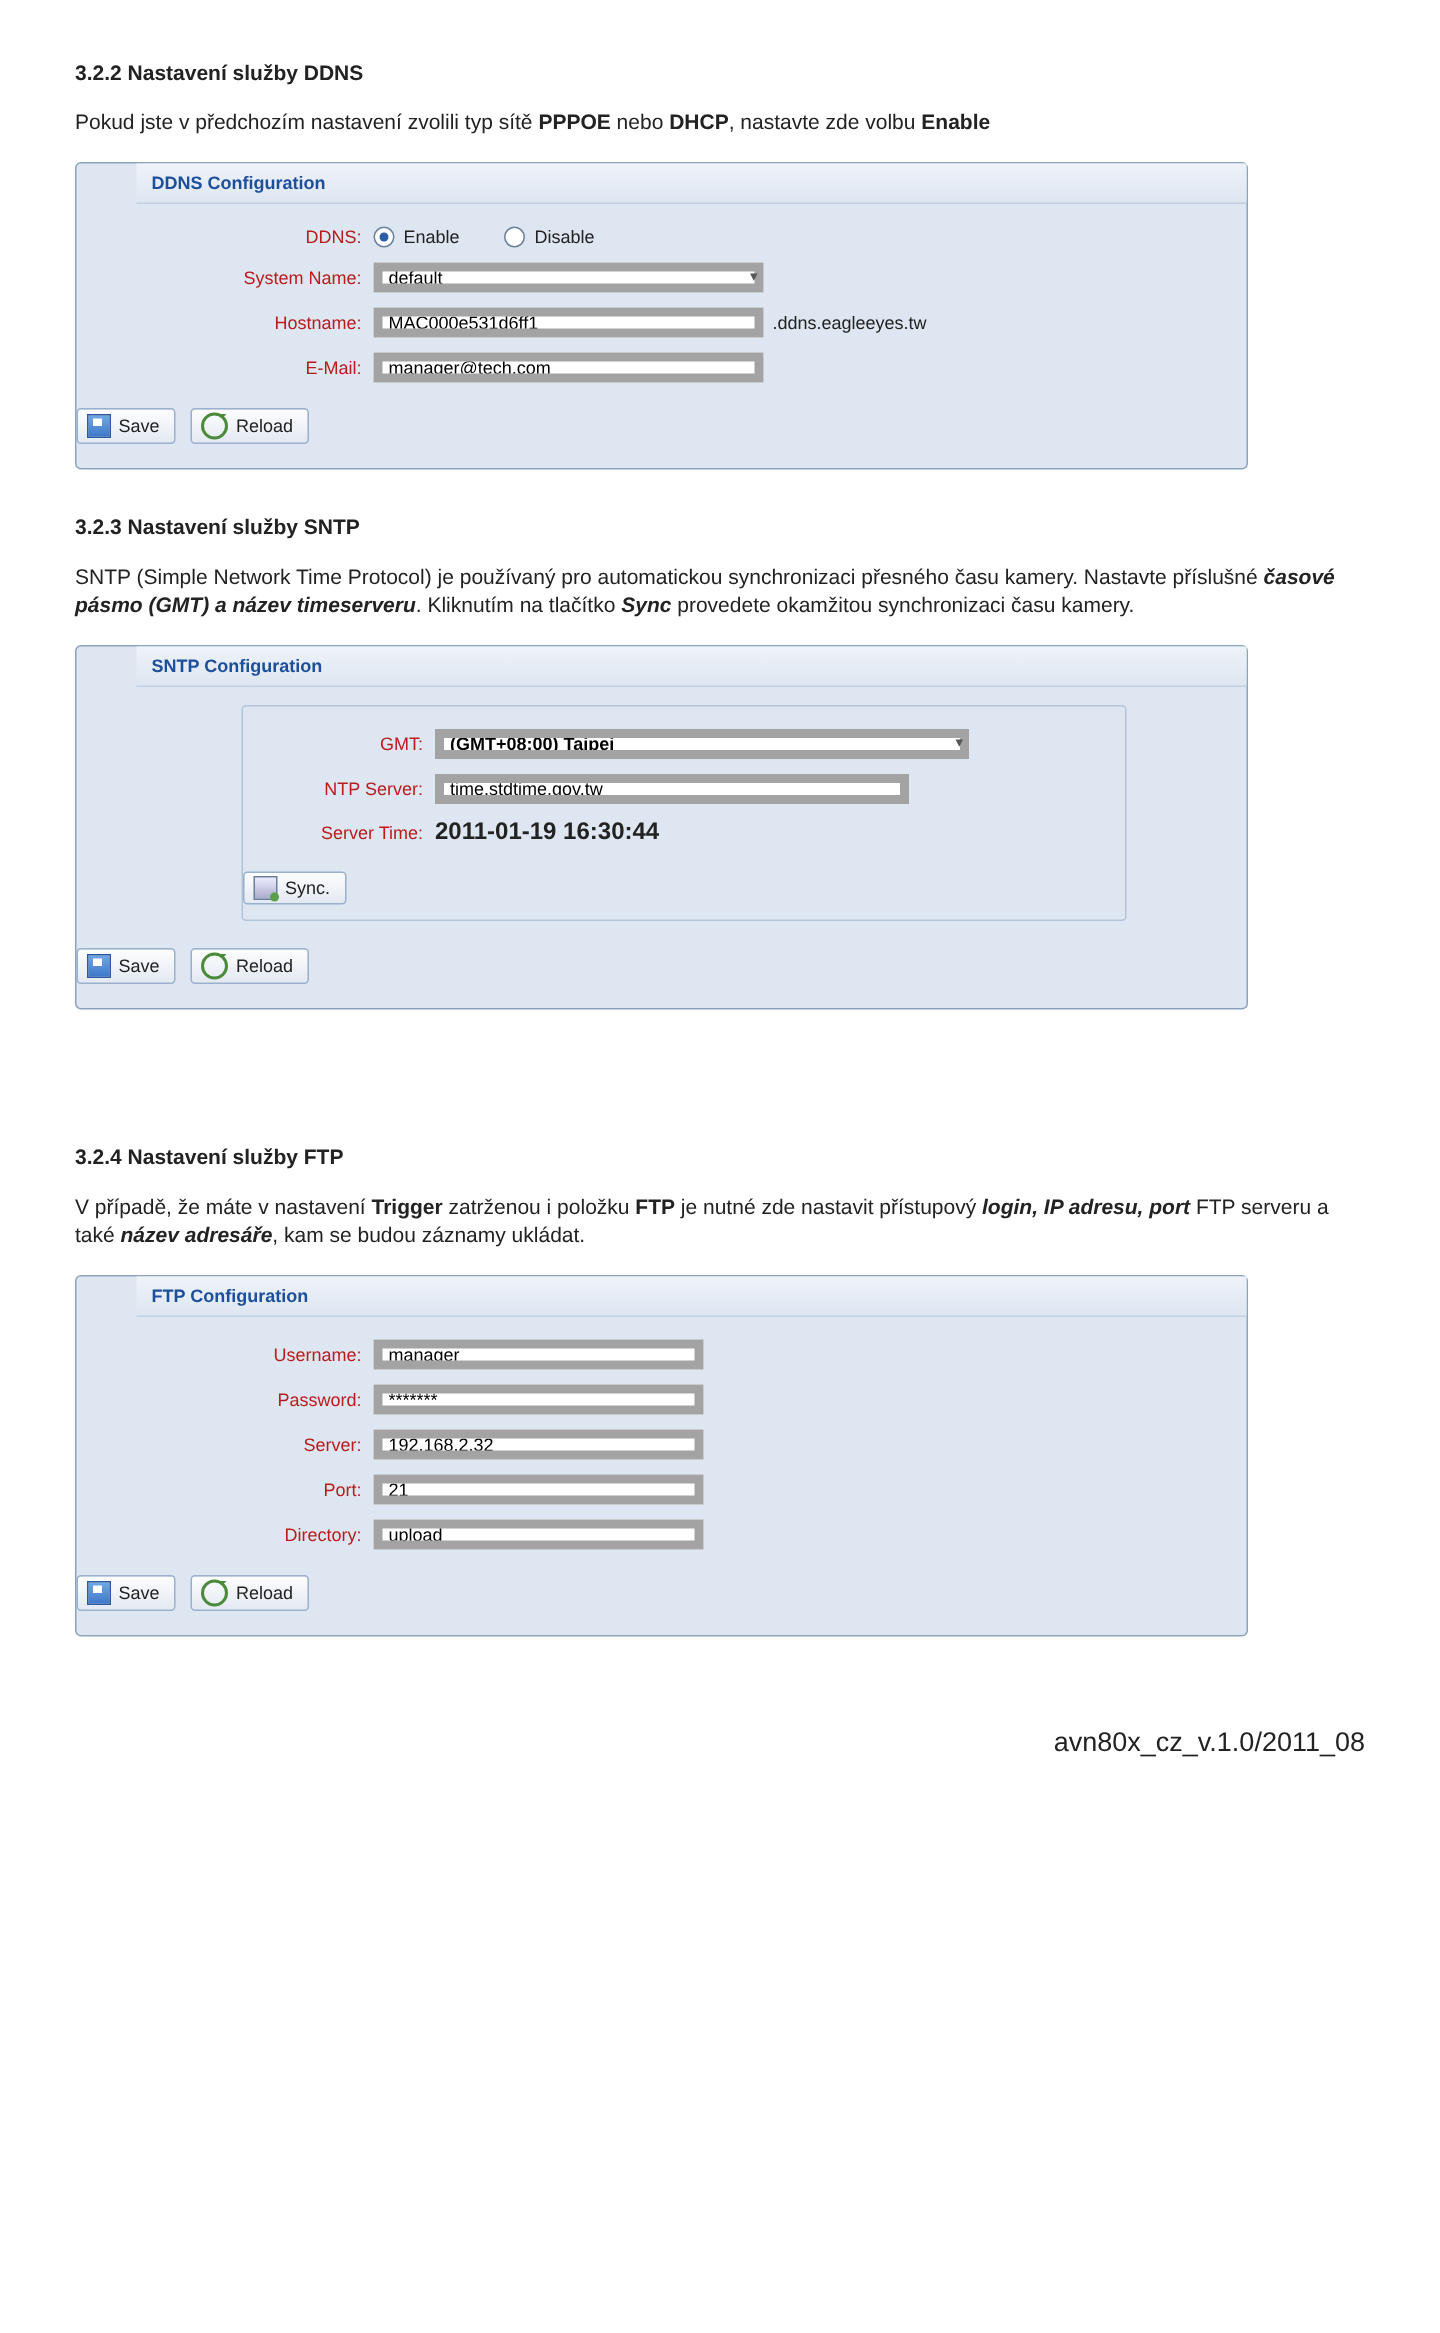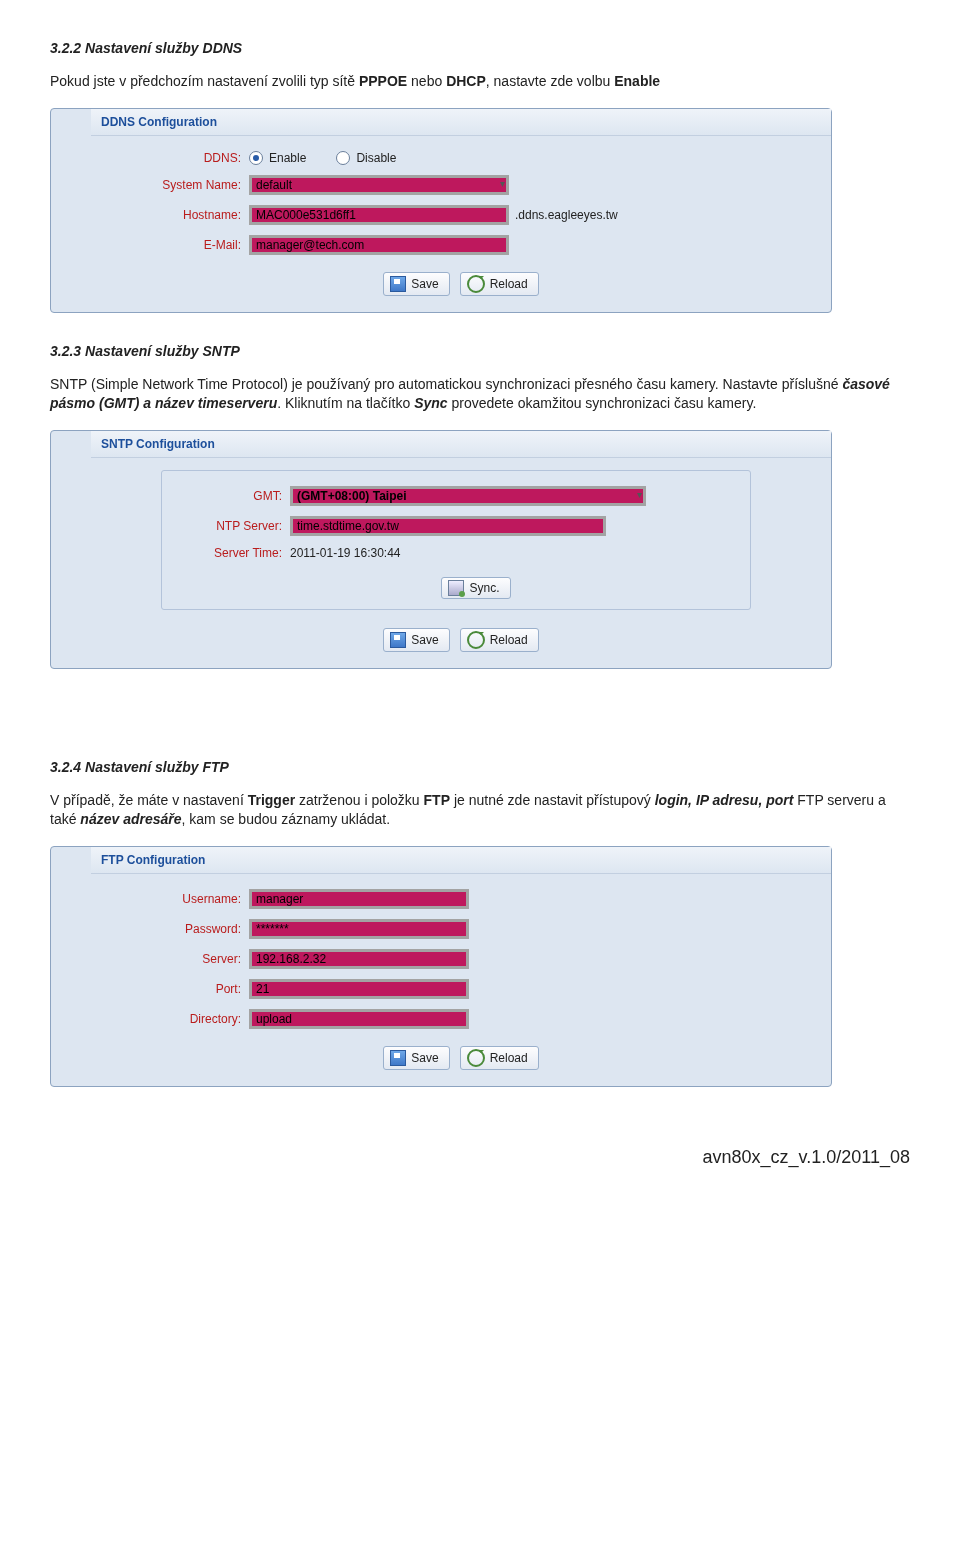--- a/index.html
+++ b/index.html
@@ -8,21 +8,20 @@
     font-family: Arial, Helvetica, sans-serif;
     font-size: 14px;
     color: #222;
     background: #fff;
     width: 860px;
   }
   h3 {
     font-size: 14px;
     font-weight: bold;
     margin: 0 0 16px 0;
-    font-style: italic;
   }
   p {
     margin: 0 0 16px 0;
     line-height: 1.4;
   }
   .panel {
     border: 1px solid #8ca3c0;
     background: #dde6f1;
     border-radius: 4px;
     margin: 10px 0 30px 0;
@@ -49,22 +48,22 @@
     font-size: 12px;
     padding-right: 8px;
     color: #b91c1c;
   }
   .form-control {
     display: flex;
     align-items: center;
     gap: 6px;
   }
   .text-input {
-    border: 3px solid #a3a3a3;
-    background: #be185d;
+    border: 6px solid #a3a3a3;
+    background: #ffffff;
     height: 20px;
     padding: 0 4px;
     font-size: 12px;
     width: 220px;
     box-sizing: border-box;
   }
   .text-input.wide { width: 260px; }
   .text-input.combo { width: 260px; padding-right:18px; position:relative; }
   .combo-wrap { position: relative; display:inline-block; }
   .combo-wrap .arrow {
@@ -88,24 +87,23 @@
   }
   .radio-label {
     font-size: 12px;
     margin-right: 24px;
   }
   .suffix-text {
     font-size: 12px;
   }
   .btn-row {
     display: flex;
-    justify-content: center;
+    justify-content: flex-start;
     gap: 10px;
     padding-top: 12px;
-    margin-left: 40px;
   }
   .btn {
     border: 1px solid #9ab0cc;
     background: linear-gradient(#fdfdfe, #e3e9f2);
     border-radius: 3px;
     padding: 2px 10px 2px 6px;
     font-size: 12px;
     display: inline-flex;
     align-items: center;
     gap: 5px;
@@ -145,21 +143,21 @@
     background:#5b9f4a;
   }
   .sntp-inner {
     border:1px solid #b3c3da;
     border-radius:3px;
     margin: 12px 80px 6px 110px;
     padding: 10px 0;
     background:#dde6f1;
   }
   .server-time-val {
-    font-size:12px; font-weight:normal;
+    font-size:16px; font-weight:bold;
   }
   .spacer-big { height: 60px; }
   .footer {
     text-align: right;
     font-size: 18px;
     margin-top: 60px;
   }
   b { font-weight: bold; }
   i.bi { font-style: italic; font-weight: bold; }
 </style>

